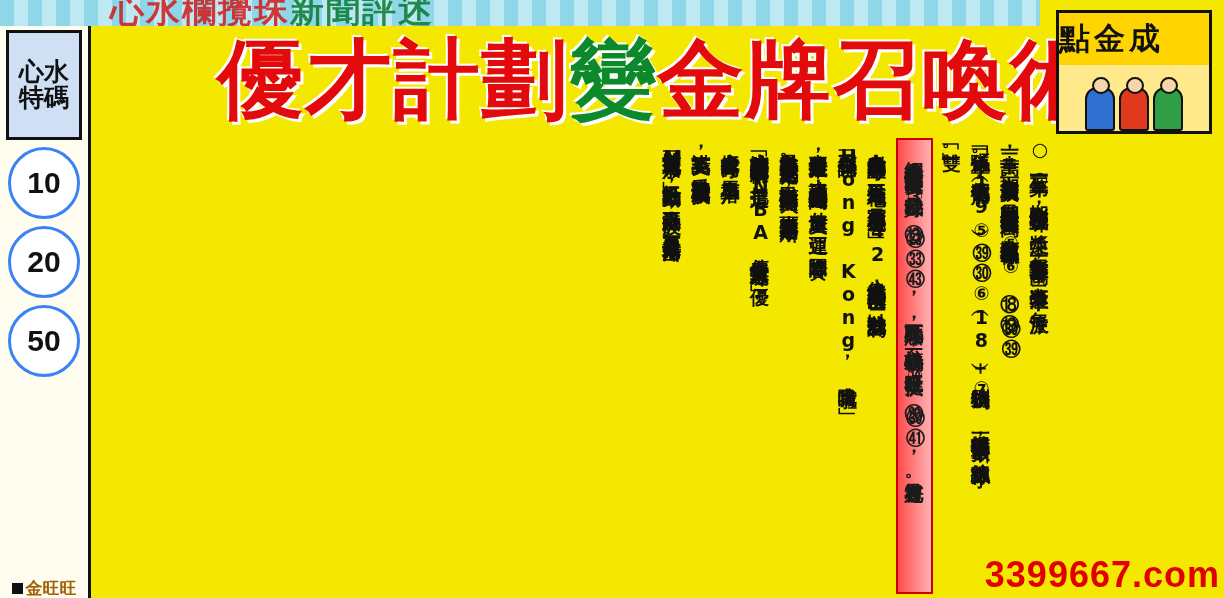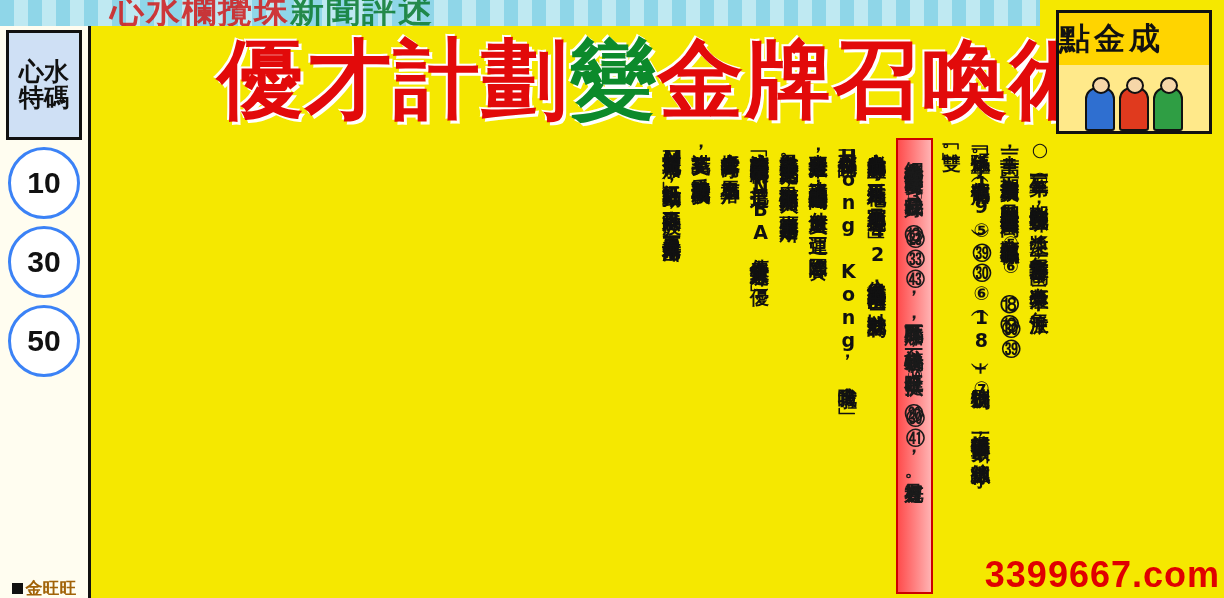--- a/index.html
+++ b/index.html
@@ -123,21 +123,21 @@
     <span>心水欄攪珠</span><span class="g2">新聞評述</span>
   </div>
 </div>
 
 <div class="sidebar">
   <div class="sb-head">
     <span>心水</span>
     <span>特碼</span>
   </div>
   <div class="ball">10</div>
-  <div class="ball">30</div>
+  <div class="ball">20</div>
   <div class="ball">50</div>
   <div class="sb-foot"><span class="sq"></span><span>金旺旺</span></div>
 </div>
 
 <div class="headline">
   <div class="t">
     <span class="hl-red">優才計劃</span><span class="hl-green">變</span><span class="hl-red">金牌召喚術</span>
   </div>
 </div>
 

